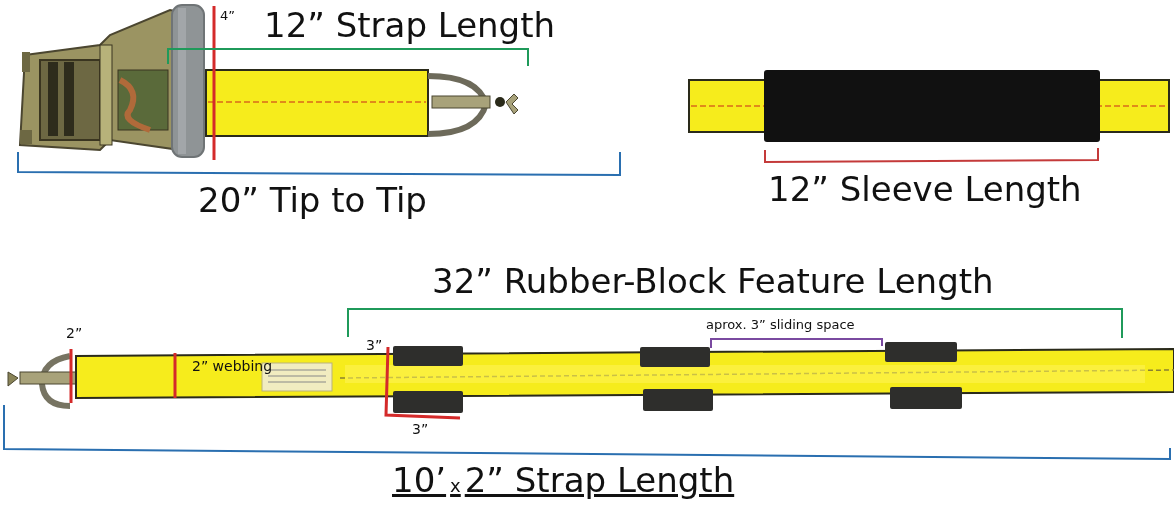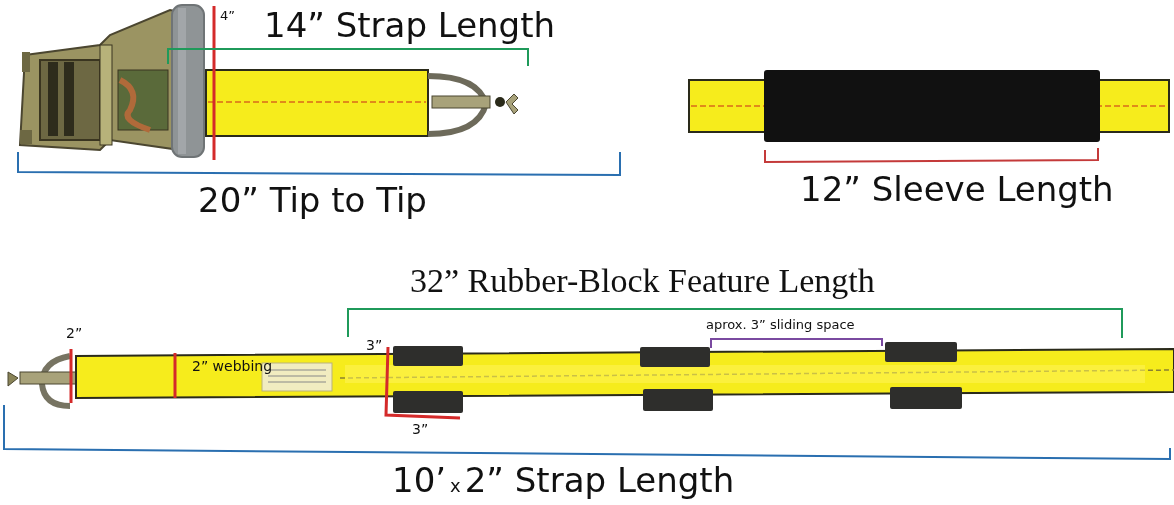--- a/index.html
+++ b/index.html
@@ -91,27 +91,27 @@
 
     <polyline points="348,337 348,309 1122,309 1122,338" fill="none" stroke="#1f9a5a" stroke-width="2"></polyline>
 
     <polyline points="711,348 711,339 882,339 882,346" fill="none" stroke="#7a4aa0" stroke-width="2"></polyline>
 
     <polyline points="4,405 4,449 1170,459 1170,448" fill="none" stroke="#2a6fb0" stroke-width="2"></polyline>
   </g>
 </svg>
 
 <div class="lbl xsm" style="left:220px;top:9px;">4”</div>
-<div class="lbl mid" style="left:264px;top:8px;">14” Strap Length</div>
+<div class="lbl mid" style="left:264px;top:8px;">12” Strap Length</div>
 <div class="lbl mid" style="left:198px;top:183px;">20” Tip to Tip</div>
 
-<div class="lbl mid" style="left:768px;top:172px;margin-left:32px;">12” Sleeve Length</div>
+<div class="lbl mid" style="left:768px;top:172px;">12” Sleeve Length</div>
 
-<div class="lbl mid" style="left:410px;top:264px;font-family:Liberation Serif, serif;">32” Rubber-Block Feature Length</div>
+<div class="lbl mid" style="left:432px;top:264px;">32” Rubber-Block Feature Length</div>
 <div class="lbl tiny" style="left:66px;top:326px;">2”</div>
 <div class="lbl tiny" style="left:192px;top:331px;margin-top:28px;">2” webbing</div>
 <div class="lbl tiny" style="left:366px;top:338px;">3”</div>
 <div class="lbl tiny" style="left:412px;top:422px;">3”</div>
 <div class="lbl xsm" style="left:706px;top:318px;">aprox. 3” sliding space</div>
 
-<div class="lbl mid" style="left:392px;top:463px;">
+<div class="lbl mid" style="left:392px;top:463px;text-decoration:underline;">
   <span>10’</span><span style="font-size:18px;margin:0 4px;">x</span><span>2” Strap Length</span>
 </div>
 
 </body></html>

